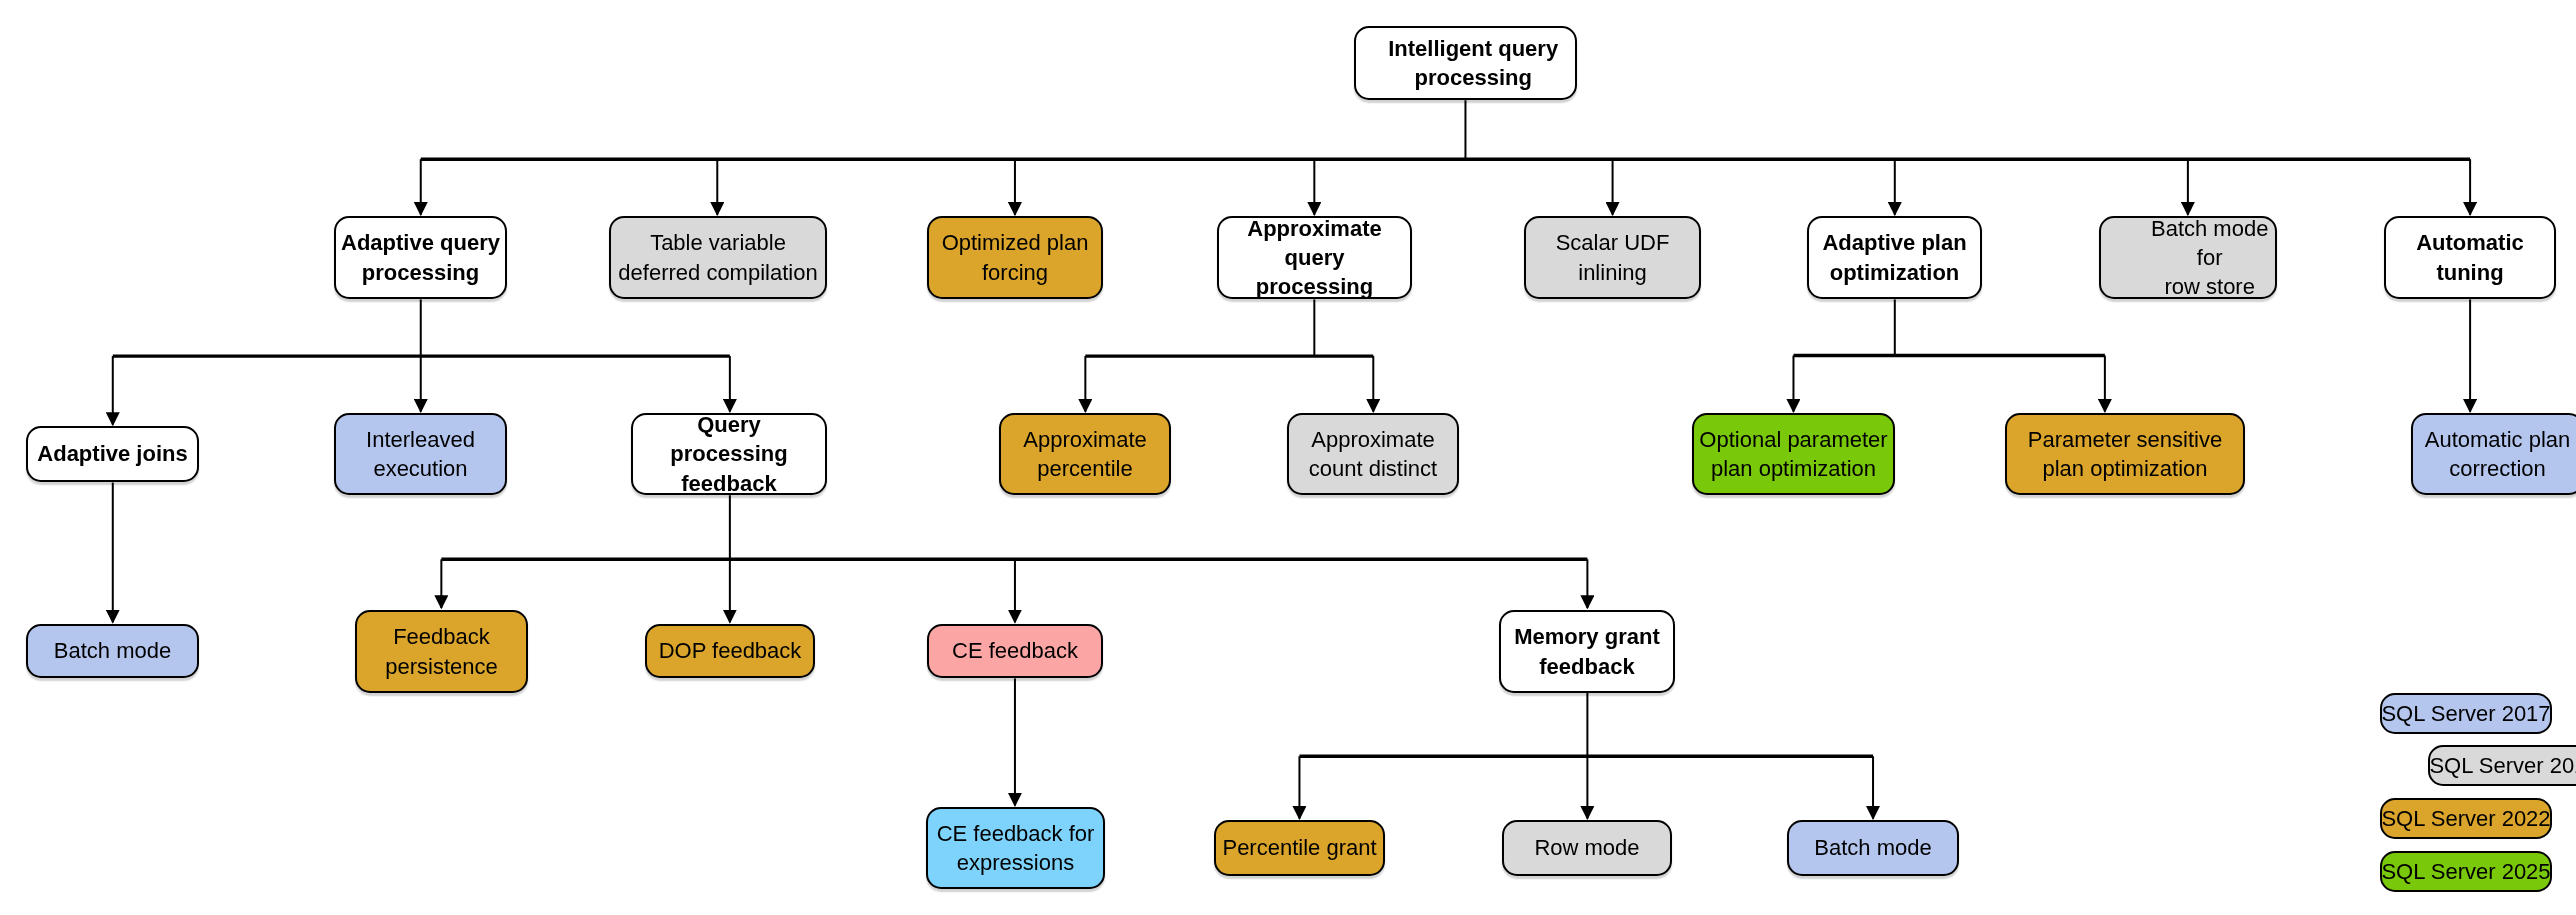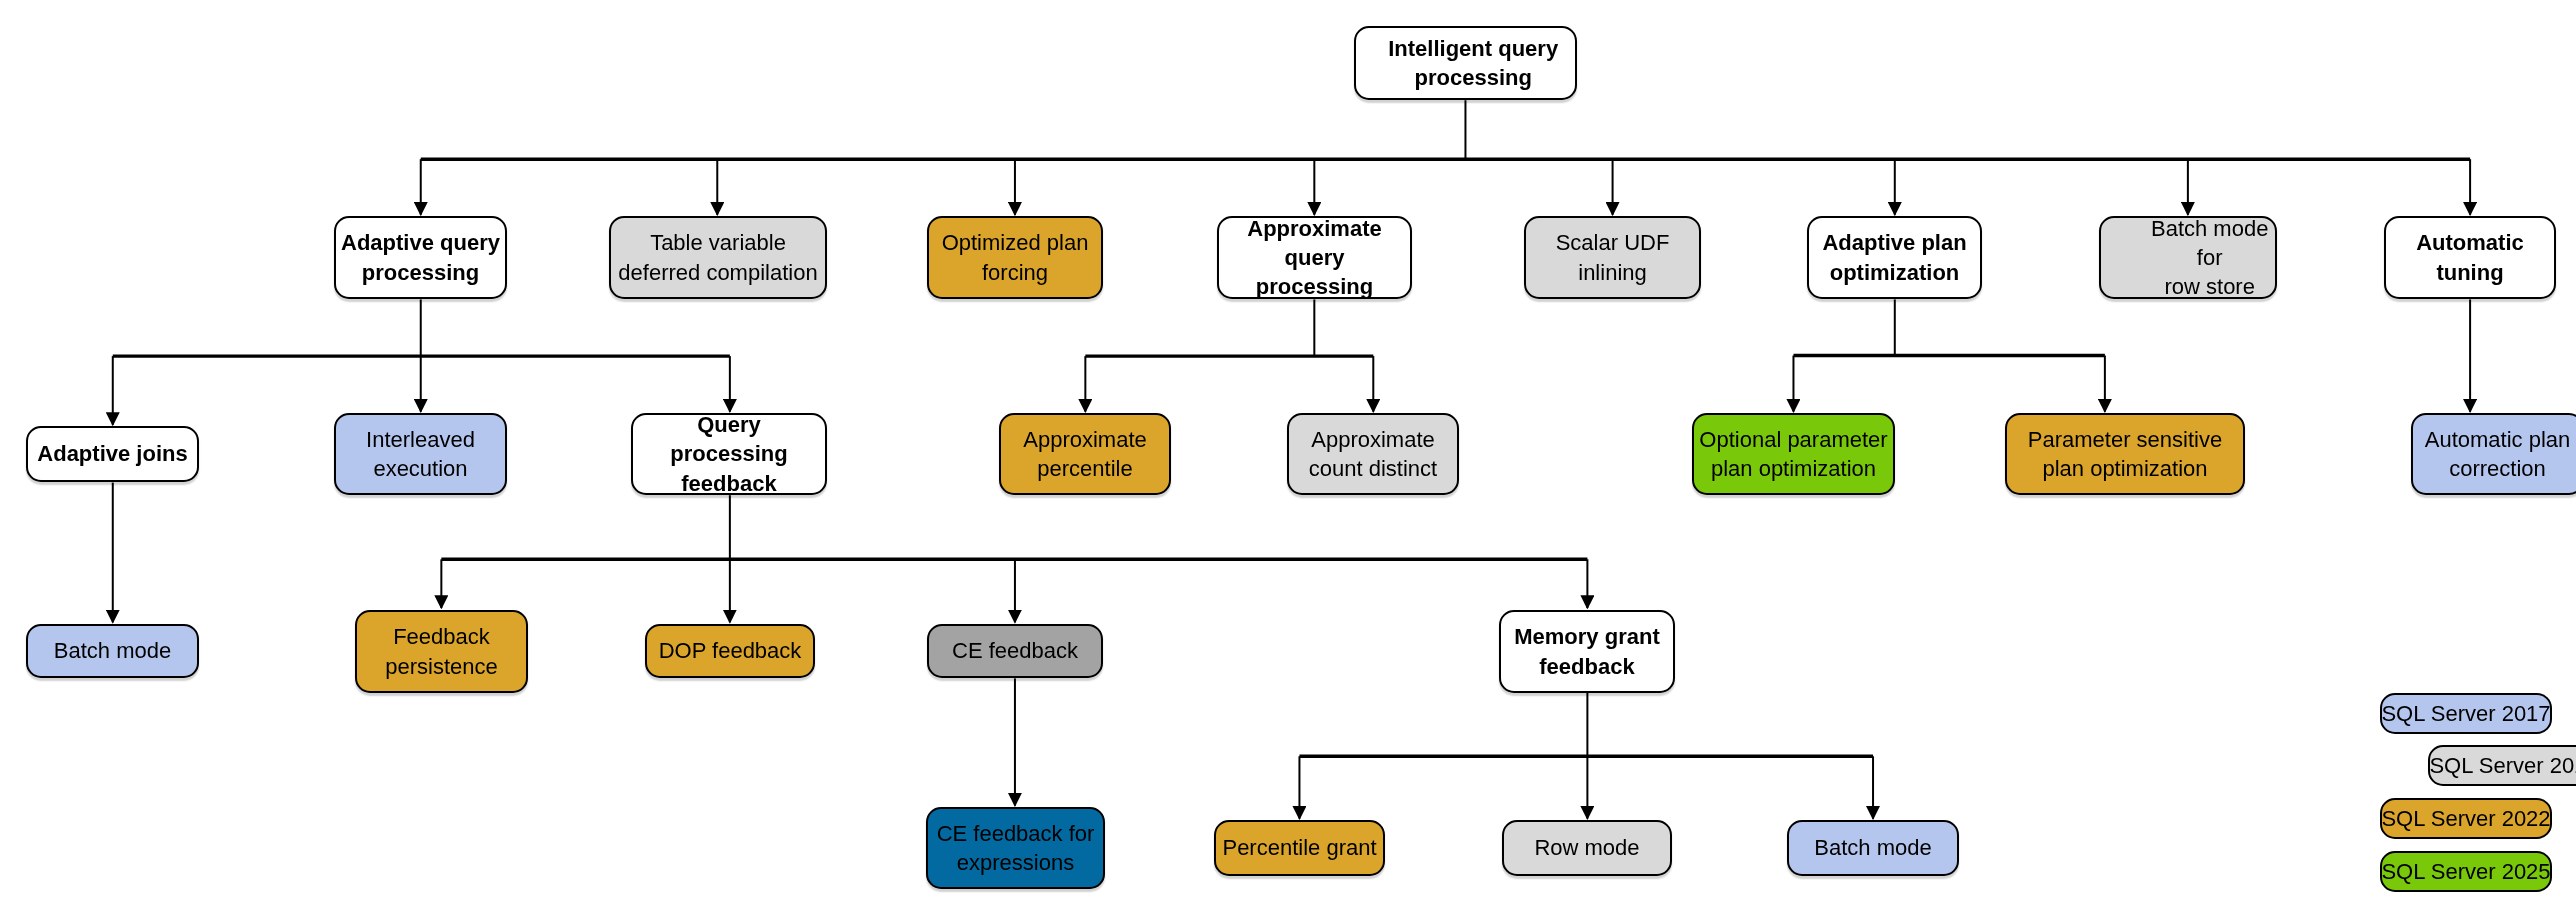--- a/index.html
+++ b/index.html
@@ -151,25 +151,25 @@
 plan optimization</div>
   <div class="node" style="left: 2005px; top: 413px; width: 240px; height: 82px; background-color: rgb(219, 165, 44);">Parameter sensitive
 plan optimization</div>
   <div class="node" style="left: 2383px; top: 413px; width: 173px; height: 82px; background-color: rgb(181, 198, 238); margin-left: 28px;">Automatic plan
 correction</div>
 
   <div class="node" style="left: 26px; top: 624px; width: 173px; height: 54px; background-color: rgb(181, 198, 238);">Batch mode</div>
   <div class="node" style="left: 355px; top: 610px; width: 173px; height: 83px; background-color: rgb(219, 165, 44);">Feedback
 persistence</div>
   <div class="node" style="left: 645px; top: 624px; width: 170px; height: 54px; background-color: rgb(219, 165, 44);">DOP feedback</div>
-  <div class="node" style="left: 927px; top: 624px; width: 176px; height: 54px; background-color: #a3a3a3;">CE feedback</div>
+  <div class="node" style="left: 927px; top: 624px; width: 176px; height: 54px; background-color: #fca5a5;">CE feedback</div>
   <div class="node bold" style="left: 1499px; top: 610px; width: 176px; height: 83px; background-color: rgb(255, 255, 255);">Memory grant
 feedback</div>
 
-  <div class="node" style="left: 926px; top: 807px; width: 179px; height: 82px; background-color: #0369a1; text-align: center;">CE feedback for
+  <div class="node" style="left: 926px; top: 807px; width: 179px; height: 82px; background-color: #7dd3fc; text-align: center;">CE feedback for
 expressions</div>
   <div class="node" style="left: 1214px; top: 820px; width: 171px; height: 56px; background-color: rgb(219, 165, 44);">Percentile grant</div>
   <div class="node" style="left: 1502px; top: 820px; width: 170px; height: 56px; background-color: rgb(217, 217, 217);">Row mode</div>
   <div class="node" style="left: 1787px; top: 820px; width: 172px; height: 56px; background-color: rgb(181, 198, 238);">Batch mode</div>
 
   <div class="legend-pill" style="top: 693px; background-color: rgb(181, 198, 238);">SQL Server 2017</div>
   <div class="legend-pill" style="top: 745px; background-color: rgb(217, 217, 217); margin-left: 48px;">SQL Server 2019</div>
   <div class="legend-pill" style="top: 798px; background-color: rgb(219, 165, 44);">SQL Server 2022</div>
   <div class="legend-pill" style="top: 851px; background-color: rgb(122, 200, 10);">SQL Server 2025</div>
 

